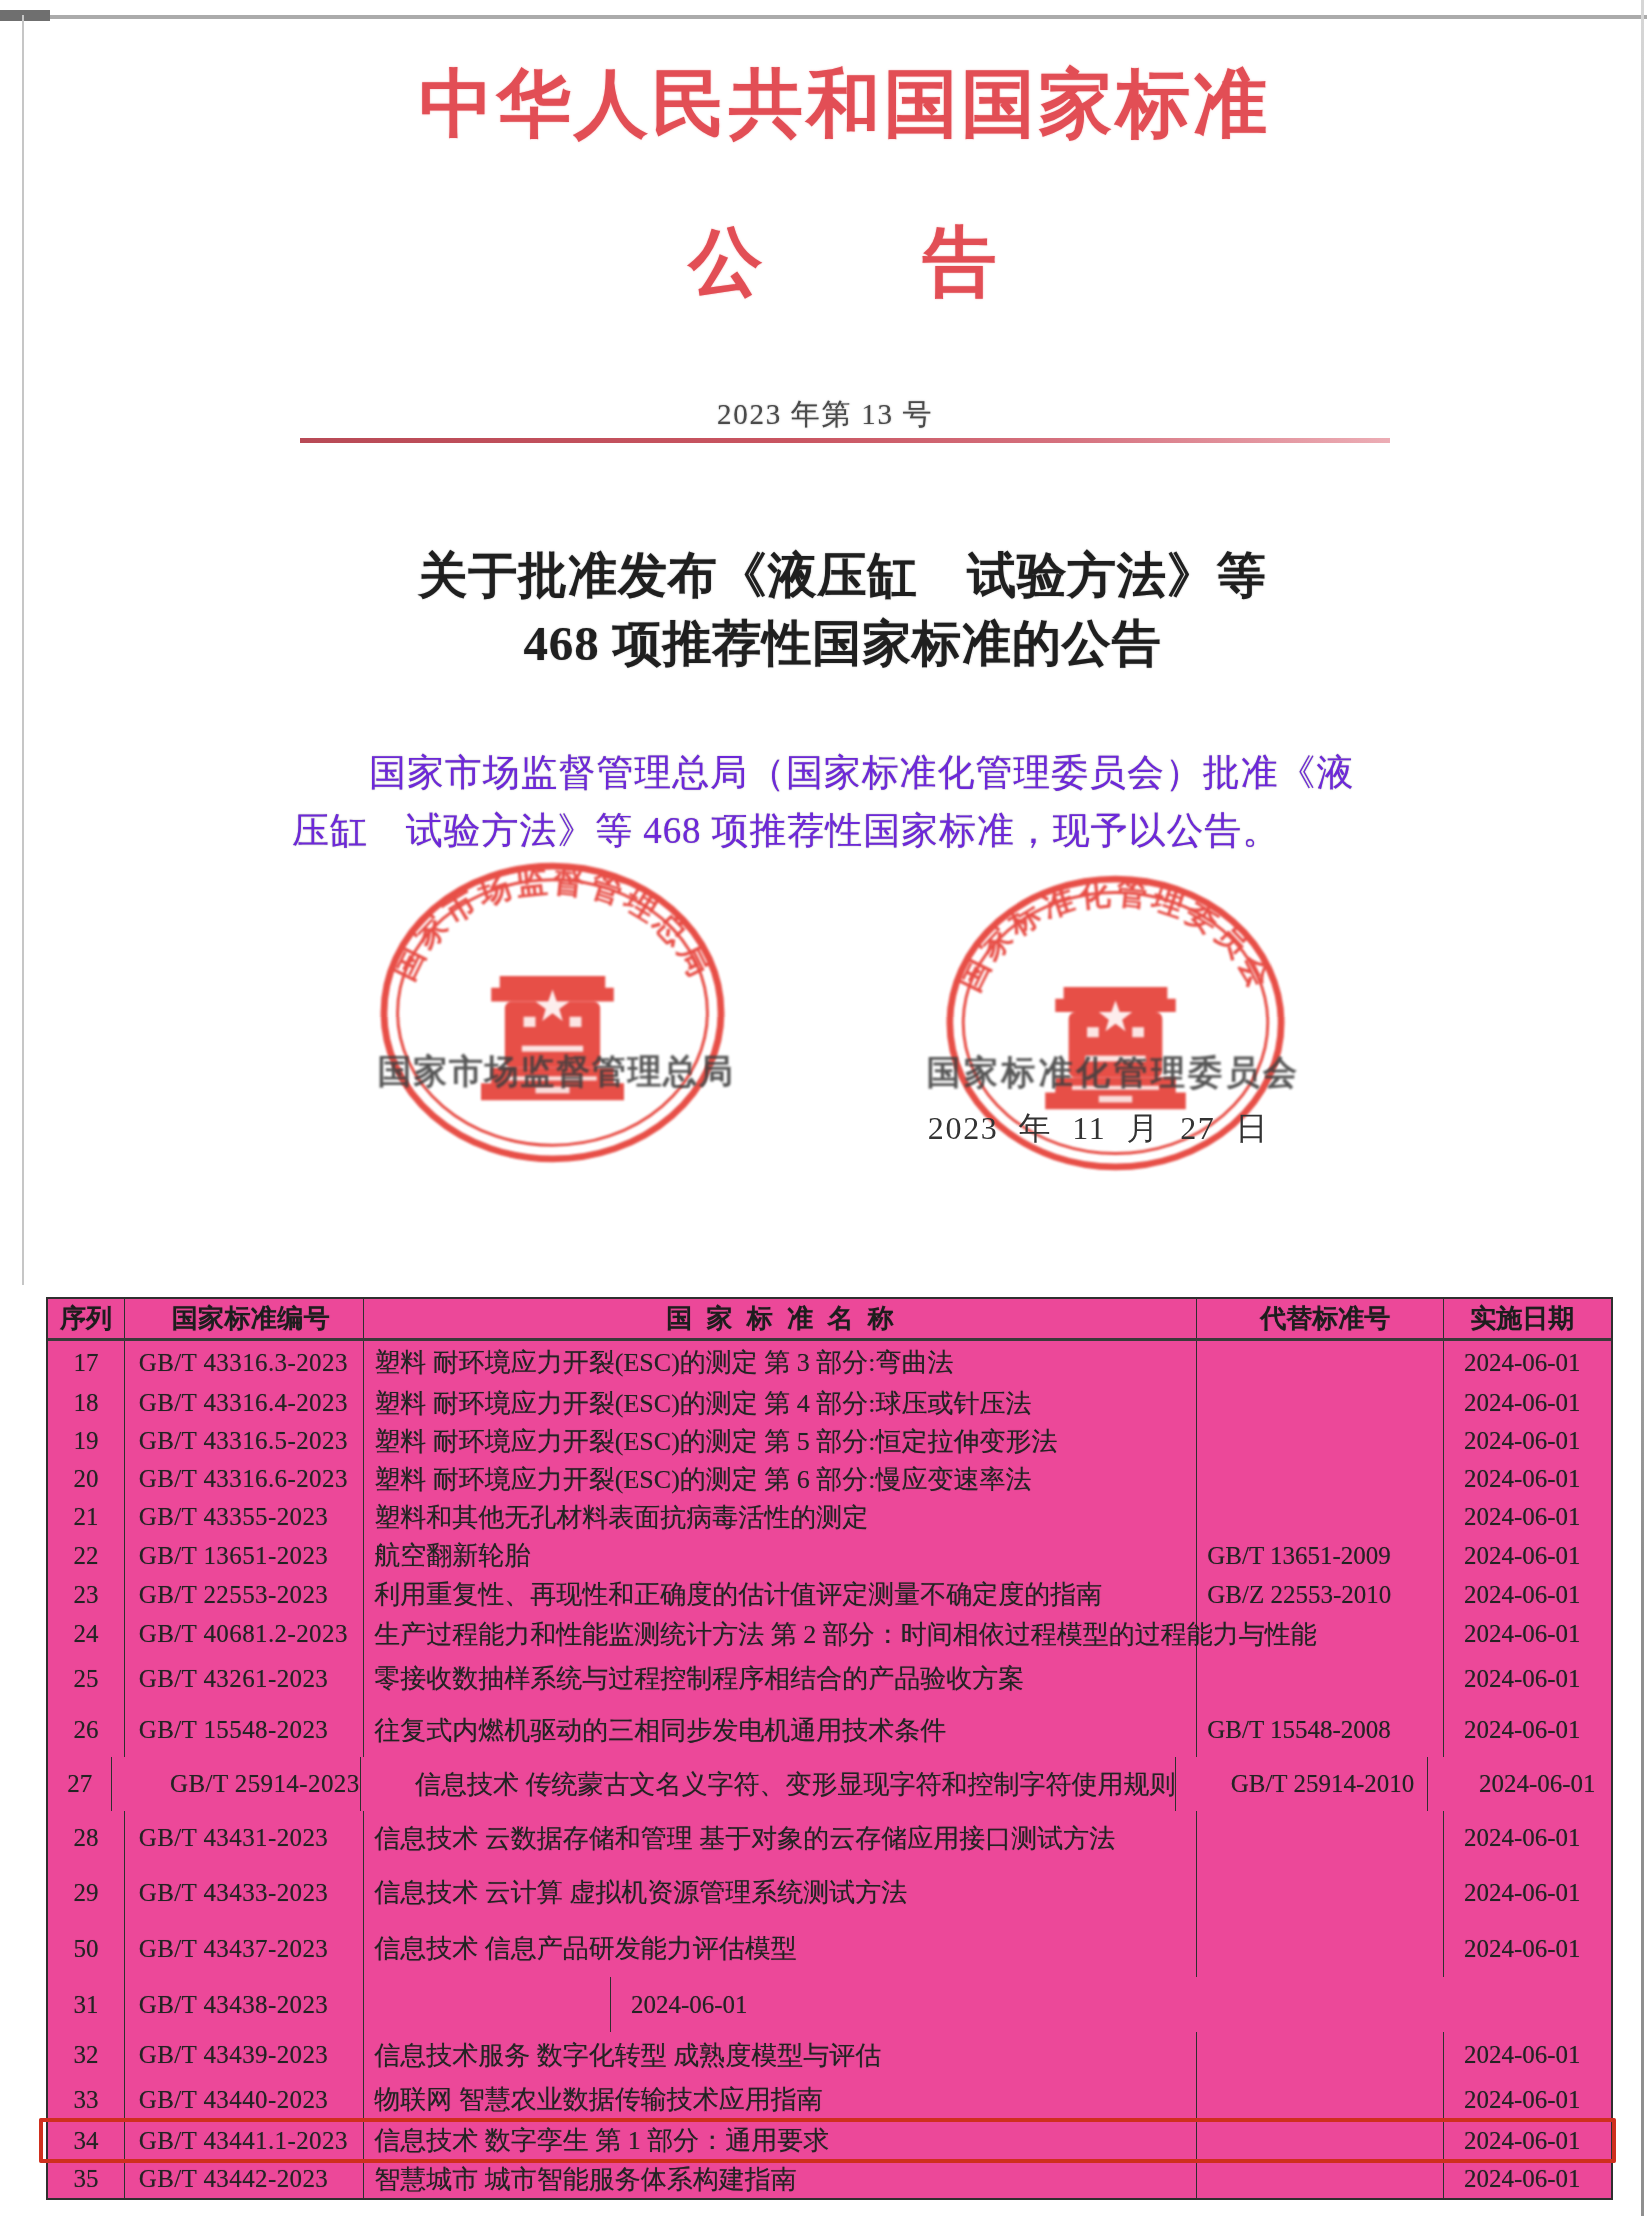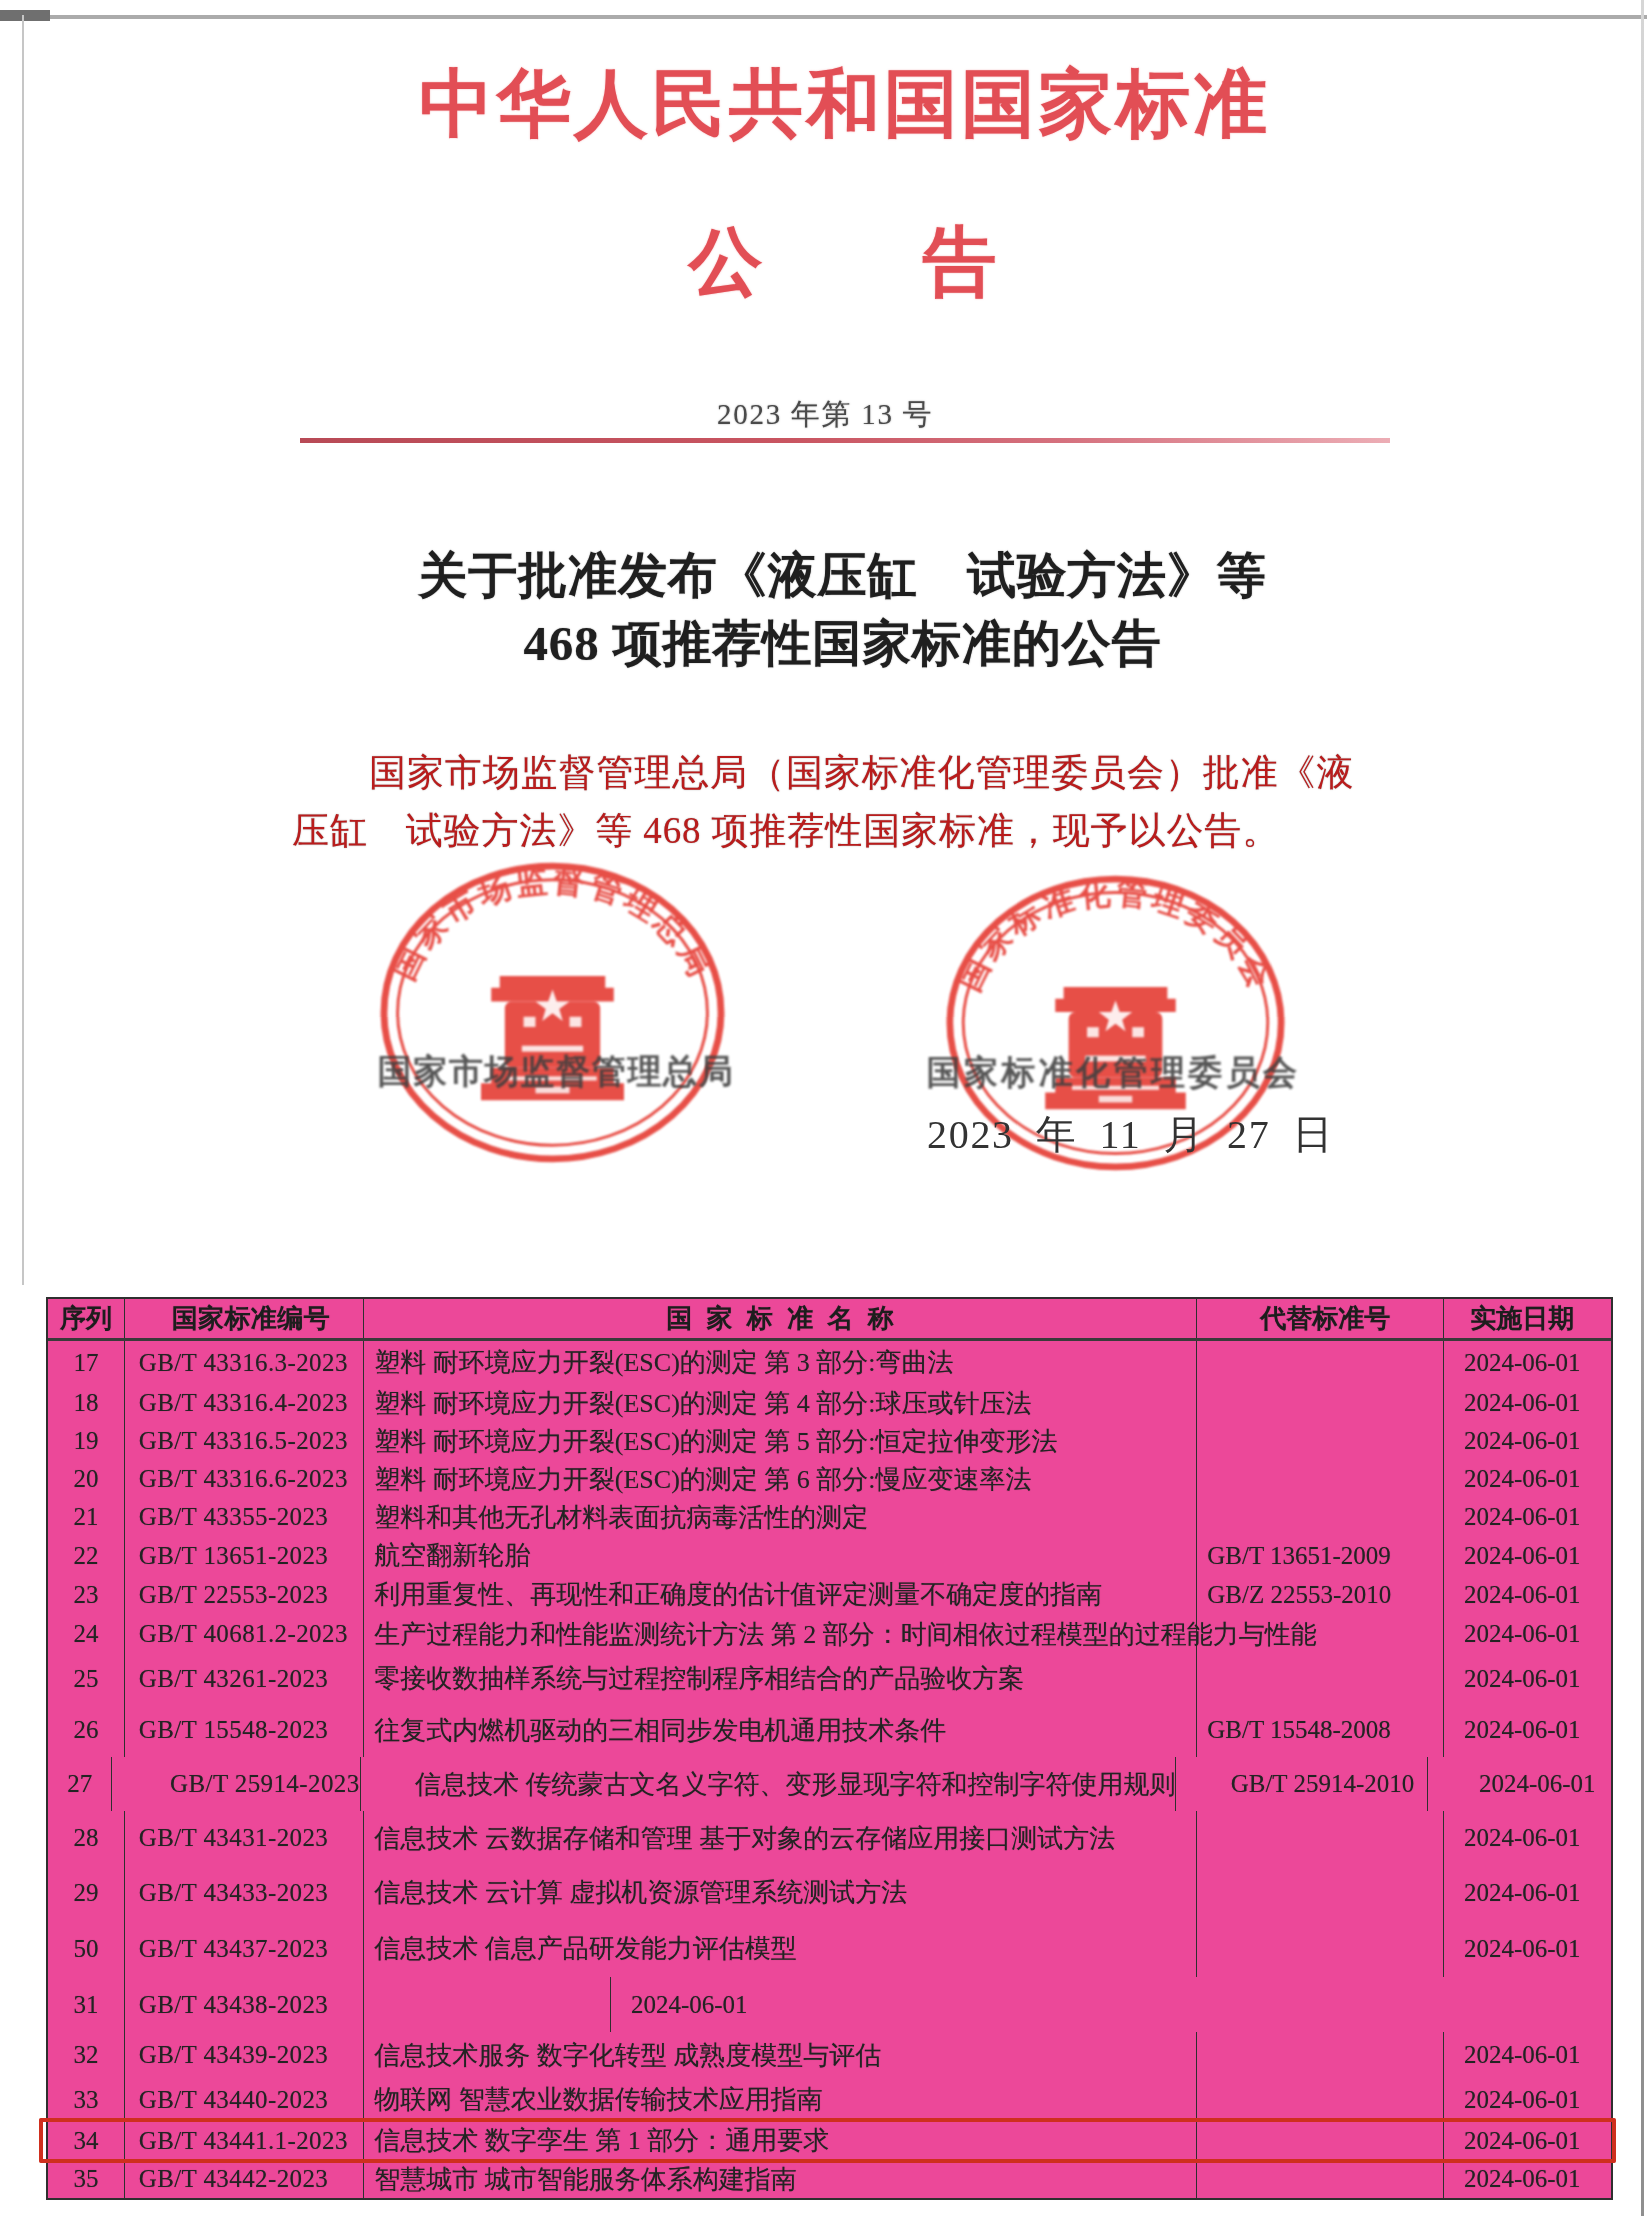--- a/index.html
+++ b/index.html
@@ -18,33 +18,33 @@
   .gonggao{position:absolute;left:19px;top:213px;width:1647px;display:flex;justify-content:center;gap:160px;
            font-size:74px;font-weight:700;color:#e24e55;text-shadow:0 0 1.7px rgba(230,90,96,.55);}
   .issue-no{position:absolute;left:1.7px;top:395px;width:1647px;text-align:center;
             font-size:29px;letter-spacing:1.7px;color:#4a4a4a;text-shadow:0 0 1.7px rgba(80,80,80,.6);}
   .red-rule{position:absolute;left:300px;top:438px;width:1090px;height:5.1px;
             background:linear-gradient(90deg,#b84a56 0%,#c95561 45%,#d5717e 70%,#ecadb5 100%);}
   
   .h-line{position:absolute;left:19px;width:1647px;text-align:center;font-weight:700;
           font-size:49px;letter-spacing:0.9px;color:#1f1f1f;text-shadow:0 0 1.3px rgba(30,30,30,.55);}
   .h1{top:543px;} .h2{top:611px;}
-  .b-line{position:absolute;left:292px;width:1158px;font-size:37px;color:#b91c1c;
+  .b-line{position:absolute;left:292px;width:1158px;font-size:37px;color:#6d28d9;
           letter-spacing:0.9px;text-shadow:0 0 1.3px rgba(40,40,40,.5);white-space:nowrap;}
   .b1{top:748px;padding-left:77px;} .b2{top:806px;}
   
   .seal{position:absolute;opacity:.93;filter:blur(0.9px);}
   .seal-left{left:378px;top:861px;width:349px;height:303px;}
   .seal-right{left:944px;top:872px;width:343px;height:302px;}
   .seal-caption{position:absolute;font-size:34px;font-weight:600;color:#3f3f3f;opacity:.88;
                 filter:blur(1.2px);white-space:nowrap;z-index:3;}
   .cap-left{left:363px;top:1049px;width:386px;text-align:center;letter-spacing:1.7px;}
   .cap-right{left:912px;top:1050px;width:403px;text-align:center;letter-spacing:3.4px;}
   .pub-date{position:absolute;left:927px;top:1107px;width:343px;text-align:center;z-index:3;
-            font-size:40px;color:#333;letter-spacing:1.7px;word-spacing:10.3px;filter:blur(0.7px);white-space:nowrap;}
+            font-size:32px;color:#333;letter-spacing:1.7px;word-spacing:10.3px;filter:blur(0.7px);white-space:nowrap;}
   
   .tbl{position:absolute;left:46px;top:1297px;width:1567px;border:2.6px solid #2f2f2f;
        box-sizing:border-box;background:#ec4899;}
   .thead{display:flex;height:39px;}
   .thead .cell{font-weight:700;font-size:26px;justify-content:center;color:#1d1d1d;}
   .thead .cell.c2{letter-spacing:.55em;padding-left:.55em;}
   .header-line{height:3.4px;background:#3a3a3a;}
   .row{display:flex;}
   .cell{display:flex;align-items:center;box-sizing:border-box;border-right:1.7px solid #2f2f2f;
         font-size:26px;color:#232323;white-space:nowrap;overflow:visible;

